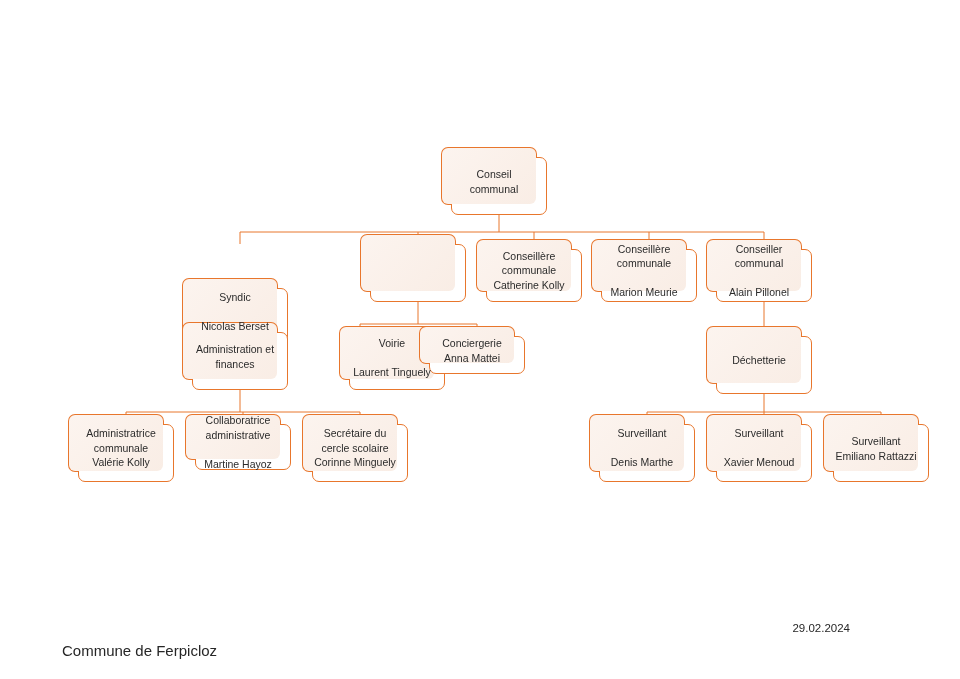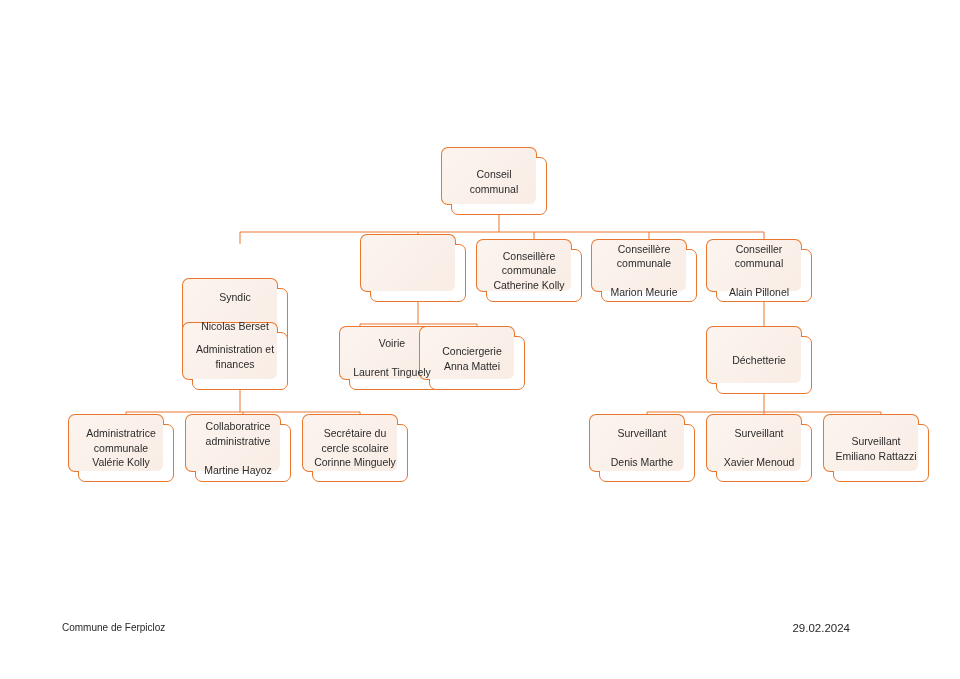--- a/index.html
+++ b/index.html
@@ -81,22 +81,22 @@
     line-height: 14.5px;
     color: #2b2b2b;
     white-space: pre-line;
     z-index: 3;
   }
 
   
   .footer-left {
     position: absolute;
     left: 62px;
-    top: 622px;
-    font-size: 10px;
+    top: 642px;
+    font-size: 15px;
     color: #262626;
   }
   .footer-right {
     position: absolute;
     right: 110px;
     top: 622px;
     font-size: 11.5px;
     color: #262626;
   }
 </style>
@@ -184,42 +184,42 @@
 finances</div>
       </div>
       <div class="node" style="left: 302px; top: 326px; width: 106px; height: 64px; margin-left: 37px;">
         <div class="plate"></div>
         <div class="card"></div>
         <div class="wash"></div>
         <div class="label">Voirie
 
 Laurent Tinguely</div>
       </div>
-      <div class="node" style="left: 419px; top: 326px; width: 106px; height: 64px;">
+      <div class="node" style="left: 419px; top: 326px; width: 106px; height: 48px;">
         <div class="plate"></div>
         <div class="card"></div>
         <div class="wash"></div>
         <div class="label">Conciergerie
 Anna Mattei</div>
       </div>
       <div class="node" style="left: 706px; top: 326px; width: 106px; height: 68px;">
         <div class="plate"></div>
         <div class="card"></div>
         <div class="wash"></div>
         <div class="label">Déchetterie</div>
       </div>
       <div class="node" style="left: 68px; top: 414px; width: 106px; height: 68px; border-radius: 7px;">
         <div class="plate"></div>
         <div class="card"></div>
         <div class="wash"></div>
         <div class="label">Administratrice
 communale
 Valérie Kolly</div>
       </div>
-      <div class="node" style="left: 185px; top: 414px; width: 106px; height: 68px;">
+      <div class="node" style="left: 185px; top: 414px; width: 106px; height: 56px;">
         <div class="plate"></div>
         <div class="card"></div>
         <div class="wash"></div>
         <div class="label">Collaboratrice
 administrative
 
 Martine Hayoz</div>
       </div>
       <div class="node" style="left: 302px; top: 414px; width: 106px; height: 68px;">
         <div class="plate"></div>

